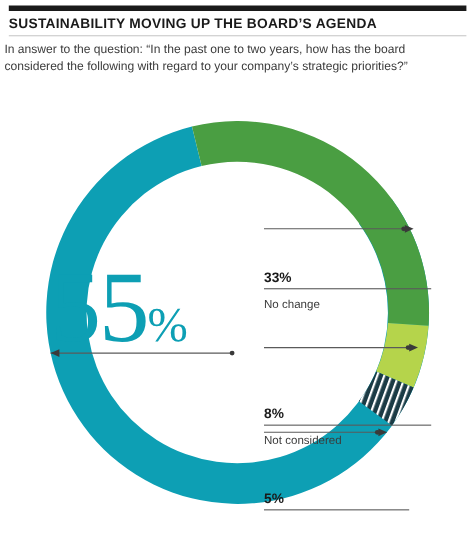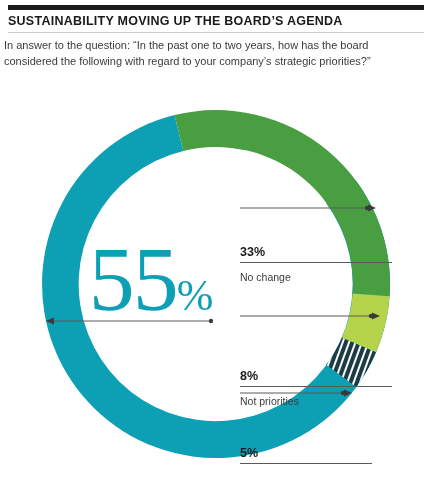--- a/index.html
+++ b/index.html
@@ -68,21 +68,20 @@
     left: 0;
     top: 0;
   }
 
   
   .big-value {
     position: absolute;
     left: 46px;
     top: 155px;
     width: 210px;
-    text-align: center;
     font-family: "Liberation Serif", serif;
     color: #0d9fb4;
     line-height: 1;
     white-space: nowrap;
   }
   .big-value .num {
     font-size: 92px;
     letter-spacing: -2px;
     vertical-align: baseline;
   }
@@ -187,21 +186,21 @@
 
   <div class="callout callout-33">
     <div class="pct-label">33%</div>
     <div class="rule"></div>
     <div class="cat-label">No change</div>
   </div>
 
   <div class="callout callout-8">
     <div class="pct-label">8%</div>
     <div class="rule"></div>
-    <div class="cat-label">Not priorities</div>
+    <div class="cat-label">Not considered</div>
   </div>
 
   <div class="callout callout-5">
     <div class="pct-label">5%</div>
     <div class="rule"></div>
   </div>
 
 </div>
 
 </body></html>

